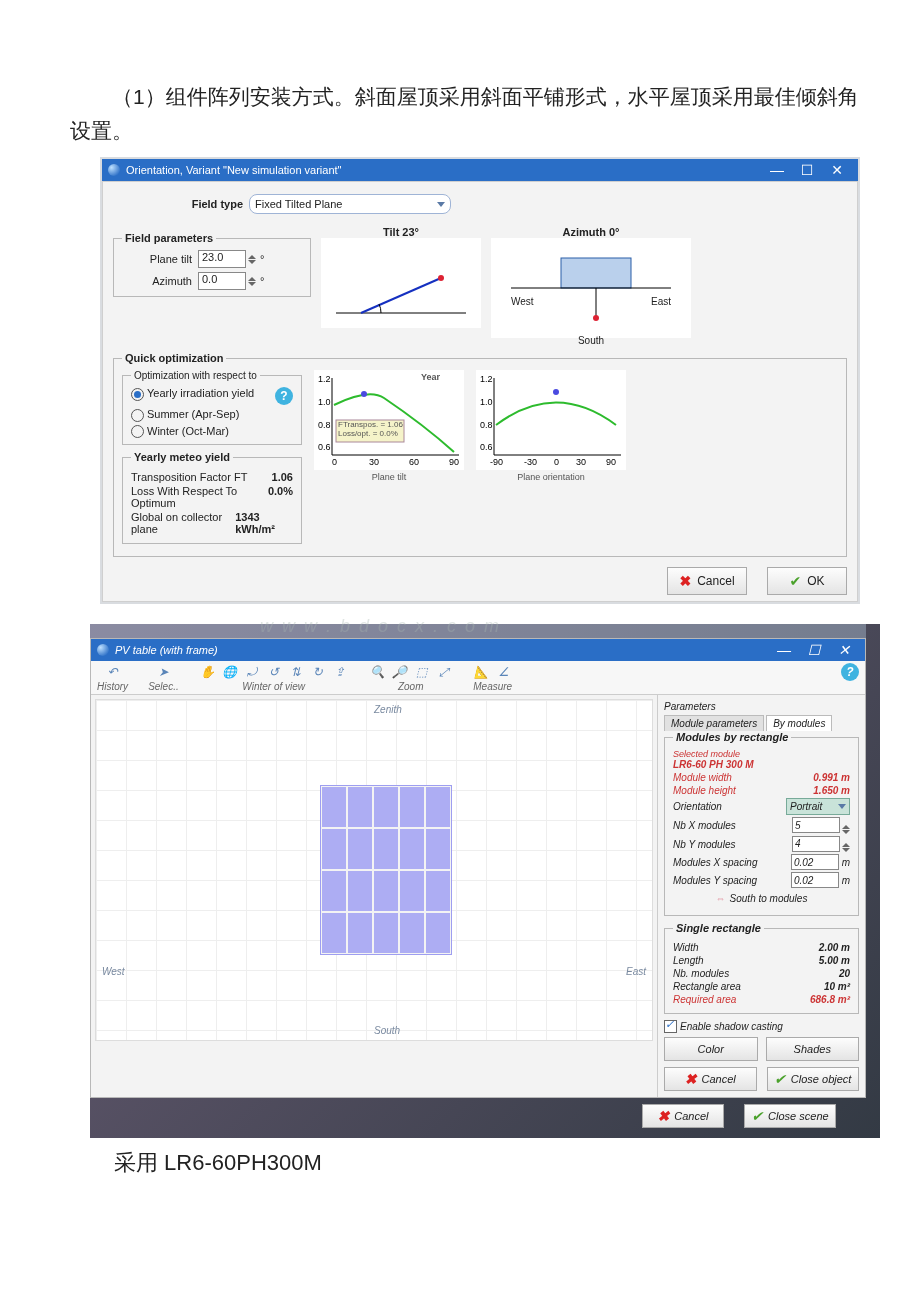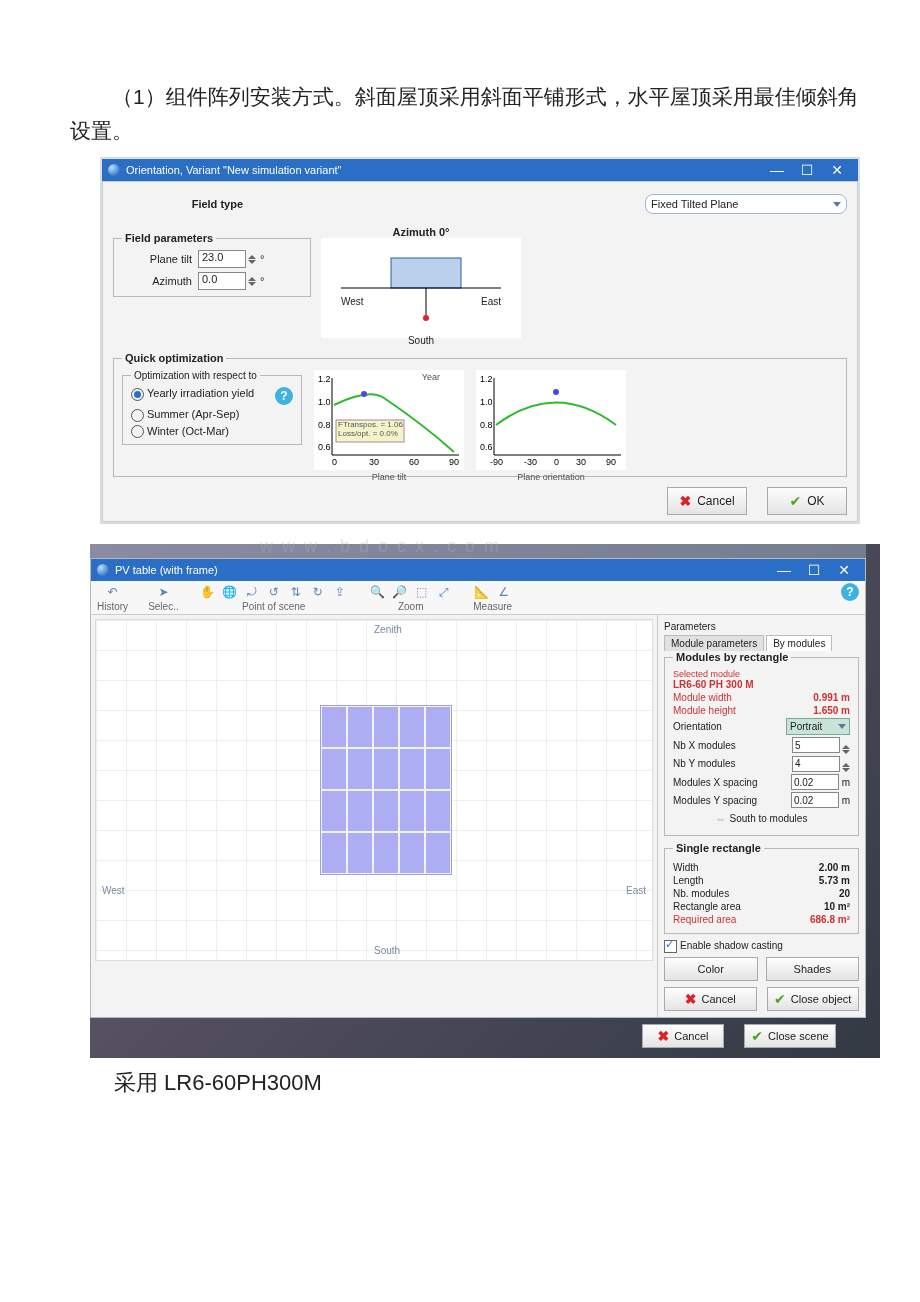--- a/index.html
+++ b/index.html
@@ -104,20 +104,21 @@
   .xred { color:#d22; font-weight:bold; font-size:14px; }
   .okchk { color:#4aa12b; font-size:14px; }
   .bgback { background:#d9dce0; padding:2px; }
   .faintbar { background:#dedede; color:#777; font-size:10px; padding:1px 5px;}
 
   
   .shot2 { margin: 20px 40px 0 90px; position:relative; }
   .outer-dark {
     background: linear-gradient(135deg,#6a5d75,#333a44);
     padding: 0 14px 10px 0;
+    font-style: italic;
   }
   .scene-top {
     height:14px; background:#c9e3f6; opacity:.35;
   }
   .pvwin {
     background:#f3f3f3; border:1px solid #b8b8b8;
   }
   .toolbar {
     background:#f7f7f7; border-bottom:1px solid #ccc; padding:2px 6px;
     display:flex; gap:20px; font-size:10px; color:#666;
@@ -175,21 +176,21 @@
 <div class="shot bgback">
   <div class="winbar">
     <span class="ico"></span>
     <span>Orientation, Variant "New simulation variant"</span>
     <span class="spacer"></span>
     <span class="ctl">—</span>
     <span class="ctl">☐</span>
     <span class="ctl">✕</span>
   </div>
   <div class="dialog">
-    <div class="row" style="margin:4px 0 12px 40px;justify-content:space-between;">
+    <div class="row" style="margin:4px 0 12px 40px;">
       <div class="lbl-right" style="width:90px;font-weight:bold;">Field type</div>
       <div class="select" style="width:190px;border-radius:8px;">
         <span>Fixed Tilted Plane</span>
         <span class="chev"></span>
       </div>
     </div>
 
     <div style="display:flex; gap:10px; align-items:flex-start;">
       <fieldset style="width:180px;">
         <legend>Field parameters</legend>
@@ -206,20 +207,29 @@
           <div class="lbl-right" style="width:70px;">Azimuth</div>
           <div class="num">0.0</div>
           <div class="spin">
               <div class="up"></div>
               <div class="dn"></div>
             </div>
           <span style="margin-left:4px;">°</span>
         </div>
       </fieldset>
 
+      <div style="text-align:center;">
+        <div style="font-weight:bold; font-size:11px;">Tilt 23°</div>
+        <svg class="tiltsvg" width="160" height="90">
+          <line x1="15" y1="75" x2="145" y2="75" stroke="#000" stroke-width="1"></line>
+          <line x1="40" y1="75" x2="120" y2="40" stroke="#1530c0" stroke-width="2"></line>
+          <circle cx="120" cy="40" r="3" fill="#d23"></circle>
+          <path d="M60 75 A 20 20 0 0 0 58 66" stroke="#000" fill="none"></path>
+        </svg>
+      </div>
 
       <div style="text-align:center;">
         <div style="font-weight:bold; font-size:11px;">Azimuth 0°</div>
         <svg class="tiltsvg" width="200" height="100">
           <rect x="70" y="20" width="70" height="30" fill="#bad0ec" stroke="#2a5ea8"></rect>
           <line x1="20" y1="50" x2="180" y2="50" stroke="#000"></line>
           <line x1="105" y1="50" x2="105" y2="80" stroke="#000"></line>
           <circle cx="105" cy="80" r="3" fill="#d23"></circle>
         </svg>
         <div style="display:flex; justify-content:space-between; font-size:10px; margin:-44px 20px 0 20px;">
@@ -236,24 +246,39 @@
         <div class="opt-left">
           <fieldset style="margin:0;">
             <legend style="font-weight:normal; font-size:10px;">Optimization with respect to</legend>
             <div style="display:flex; justify-content:space-between;">
               <label><span class="radio on"></span><span>Yearly irradiation yield</span></label>
               <span class="helpico">?</span>
             </div>
             <label style="display:block; margin-top:3px;"><span class="radio"></span><span>Summer (Apr-Sep)</span></label>
             <label style="display:block; margin-top:3px;"><span class="radio"></span><span>Winter (Oct-Mar)</span></label>
           </fieldset>
+          <fieldset style="margin-top:6px;">
+            <legend>Yearly meteo yield</legend>
+            <div class="yield-row">
+                <span>Transposition Factor FT</span>
+                <b>1.06</b>
+              </div>
+            <div class="yield-row">
+                <span>Loss With Respect To Optimum</span>
+                <b>0.0%</b>
+              </div>
+            <div class="yield-row">
+                <span>Global on collector plane</span>
+                <b>1343 kWh/m²</b>
+              </div>
+          </fieldset>
         </div>
 
         <div class="mini-plot">
-          <div style="position:absolute; right:24px; top:2px; font-weight:normal;">Year</div>
+          <div style="position:absolute; right:24px; top:2px; font-weight:bold;">Year</div>
           <svg class="curve" viewBox="0 0 150 100">
             <polyline points="18,8 18,85 145,85" stroke="#000" fill="none"></polyline>
             <text x="4" y="12">1.2</text>
               <text x="4" y="35">1.0</text>
               <text x="4" y="58">0.8</text>
               <text x="4" y="80">0.6</text>
             <text x="18" y="95">0</text>
               <text x="55" y="95">30</text>
               <text x="95" y="95">60</text>
               <text x="135" y="95">90</text>
@@ -331,21 +356,21 @@
         <div class="tgroup">
           <div class="ticons">
             <span class="ticon">✋</span>
             <span class="ticon">🌐</span>
             <span class="ticon">⤾</span>
             <span class="ticon">↺</span>
             <span class="ticon">⇅</span>
             <span class="ticon">↻</span>
             <span class="ticon">⇪</span>
           </div>
-          <span>Point of scene</span>
+          <span>Winter of view</span>
         </div>
         <div class="tgroup">
           <div class="ticons">
             <span class="ticon">🔍</span>
             <span class="ticon">🔎</span>
             <span class="ticon">⬚</span>
             <span class="ticon">⤢</span>
           </div>
           <span>Zoom</span>
         </div>
@@ -444,21 +469,21 @@
             </div>
           </fieldset>
           <fieldset>
             <legend>Single rectangle</legend>
             <div class="kv">
                 <span>Width</span>
                 <b>2.00 m</b>
               </div>
             <div class="kv">
                 <span>Length</span>
-                <b>5.73 m</b>
+                <b>5.00 m</b>
               </div>
             <div class="kv">
                 <span>Nb. modules</span>
                 <b>20</b>
               </div>
             <div class="kv">
                 <span>Rectangle area</span>
                 <b>10 m²</b>
               </div>
             <div class="kv red">

